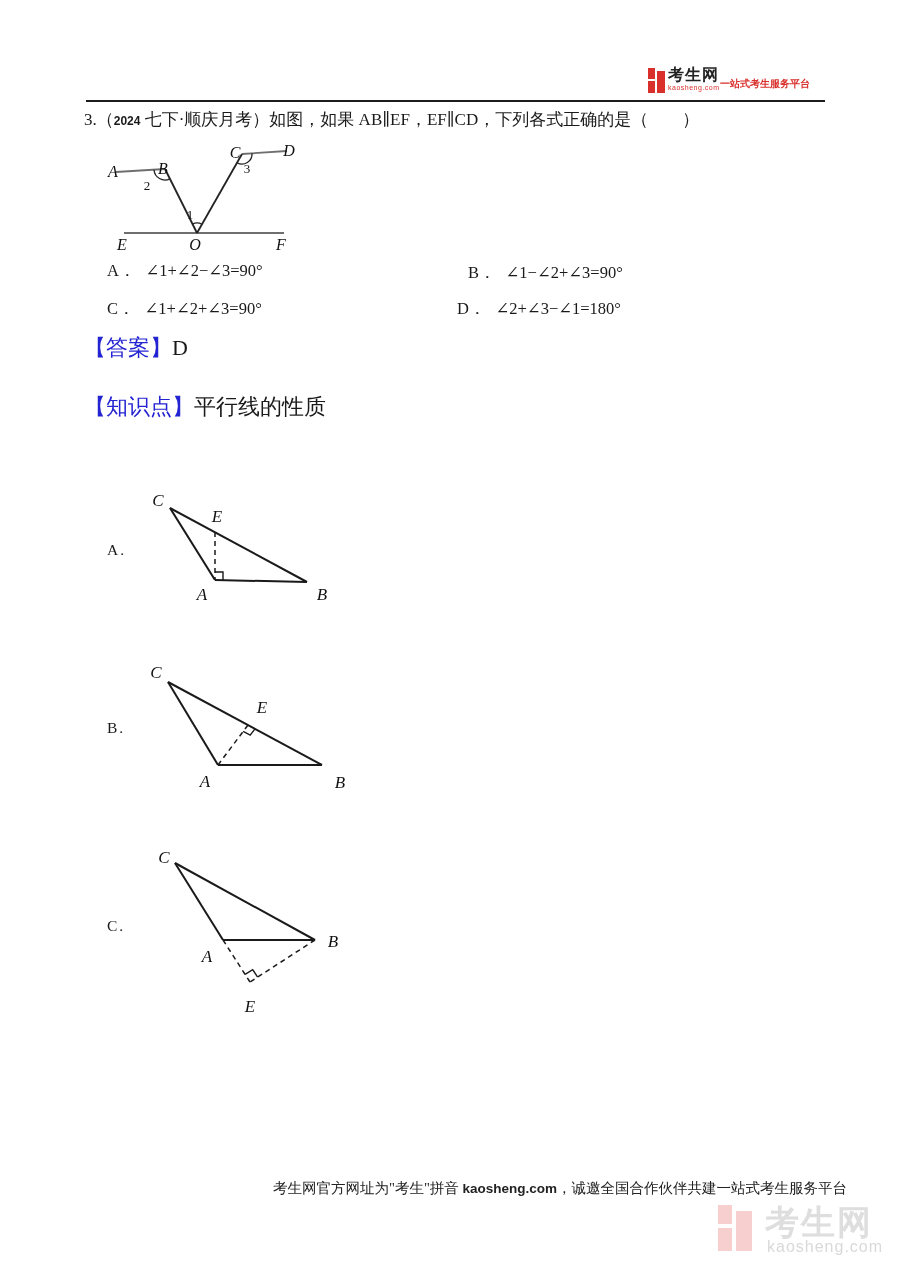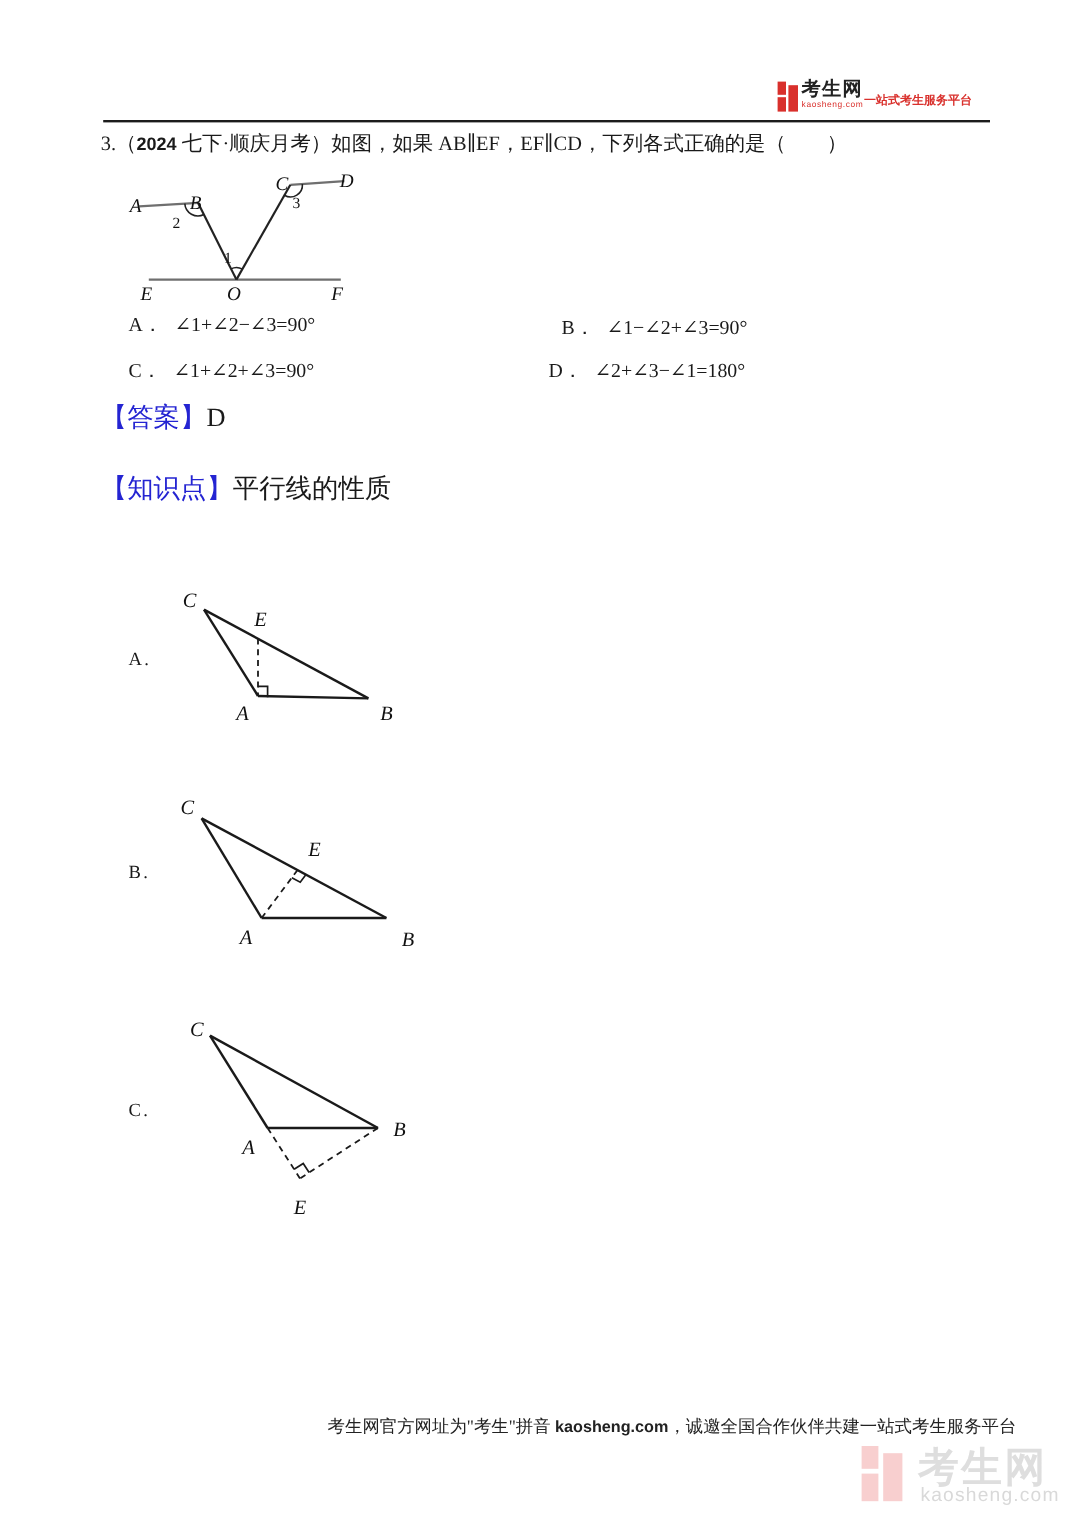--- a/index.html
+++ b/index.html
@@ -11,21 +11,21 @@
   .logo{left:646px;top:63px;width:175px;height:38px;}
   .logo .blk{position:absolute;background:#d9302c;}
   .logo-name{position:absolute;left:22px;top:3px;font-family:"Liberation Sans",sans-serif;
              font-weight:bold;font-size:16px;color:#222;line-height:1.1;letter-spacing:1px;}
   .logo-domain{position:absolute;left:22px;top:21px;font-family:"Liberation Sans",sans-serif;
                font-size:7px;color:#d9302c;letter-spacing:0.5px;}
   .logo-tagline{position:absolute;left:74px;top:14px;font-family:"Liberation Sans",sans-serif;
                 font-weight:bold;font-size:10px;color:#d9302c;}
   
   .stem{font-size:17px;white-space:nowrap;}
-  .bold-num{font-family:"Liberation Sans",sans-serif;font-weight:bold;font-size:15px;text-align:right;}
+  .bold-num{font-family:"Liberation Sans",sans-serif;font-weight:bold;font-size:12px;text-align:right;}
   .ital{font-style:italic;}
   .option{font-size:16.5px;white-space:nowrap;}
   .option .letter{margin-right:10px;}
   .blue{color:#2424d2;}
   .ansline{font-size:22px;}
   .choice-letter{font-size:15.5px;letter-spacing:2px;}
   
   svg text{font-family:"Liberation Serif","DejaVu Serif",serif;font-style:italic;
            font-size:16px;fill:#111;}
   svg text.anum{font-style:normal;font-size:13px;}

